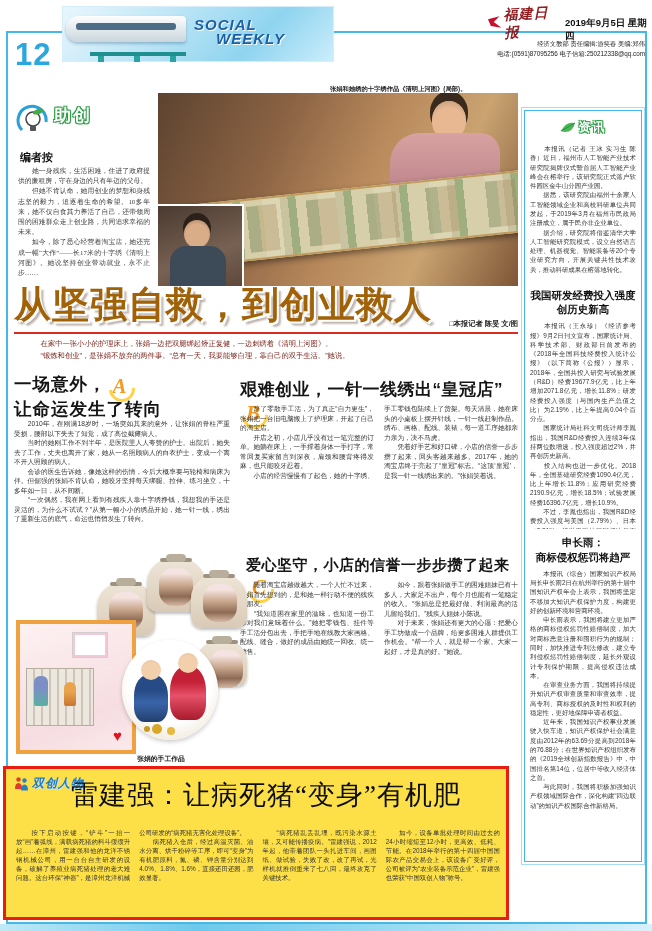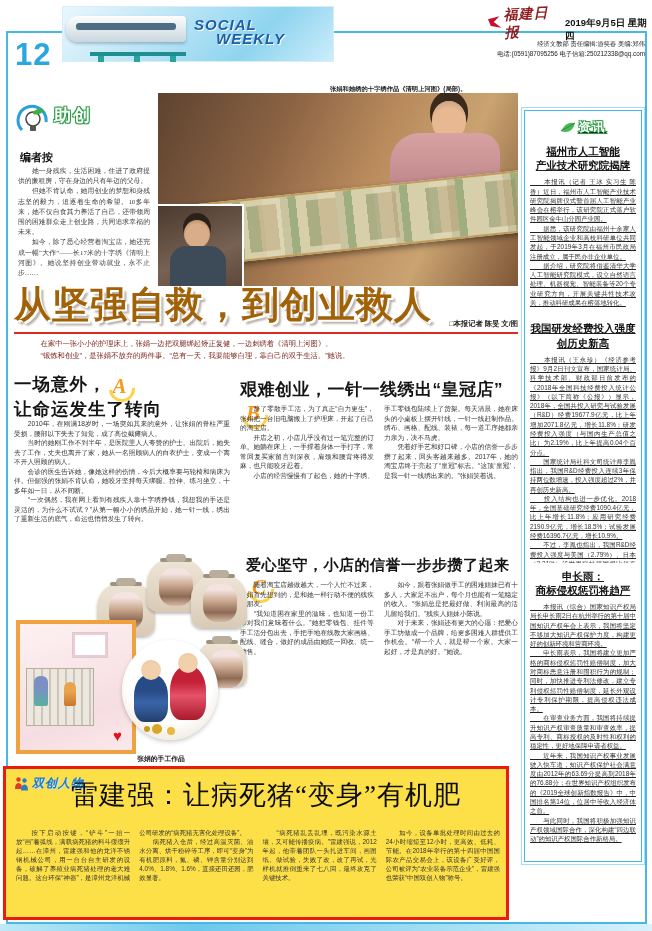--- a/index.html
+++ b/index.html
@@ -119,21 +119,21 @@
     background:radial-gradient(circle at 50% 60%,#f3d0ac 60%,#d9b28c);}
   .round-photo .doll-r{position:absolute;left:48px;top:26px;width:36px;height:54px;border-radius:45% 45% 30% 30%;
     background:linear-gradient(#c42136 30%,#e5526a 55%,#a91a2c);}
   .round-photo .doll-r::before{content:"";position:absolute;left:8px;top:-13px;width:20px;height:20px;border-radius:50%;
     background:radial-gradient(circle at 50% 60%,#f3d0ac 60%,#d9b28c);}
   .round-photo .gold{position:absolute;left:30px;bottom:6px;width:10px;height:10px;border-radius:50%;background:#d9a727;
     box-shadow:14px 2px 0 -1px #e7b93c,-10px 0 0 -2px #c79a22;}
   .handcraft-caption{left:86px;top:754px;width:150px;text-align:center;font-size:6.8px;font-weight:bold;color:#222;}
   
   .sidebar-box{left:524px;top:110px;width:118px;height:752px;border:1px solid #45b8e8;box-shadow:0 0 0 2px #fff,0 0 0 3px #a6ddf3;
-    padding:6px 5px;box-sizing:border-box;overflow:hidden;text-decoration:underline;}
+    padding:6px 5px;box-sizing:border-box;overflow:hidden;}
   .sb-tag{display:flex;align-items:center;justify-content:center;gap:3px;margin:2px 0 8px;}
   .sb-tag .t{font-size:12px;font-weight:bold;color:#fff;letter-spacing:2px;
     text-shadow:0 0 2px #2e9e46,1px 1px 0 #2e9e46,-1px -1px 0 #2e9e46,1px -1px 0 #2e9e46,-1px 1px 0 #2e9e46;}
   .sb-title{font-size:10.5px;font-weight:bold;color:#101010;text-align:center;line-height:1.35;margin:6px 0 5px;}
   .sb-body{font-size:6.4px;line-height:1.45;color:#333;}
   .sb-b1{height:138px;}
   .sb-b2{height:208px;}
   .sb-b3{height:252px;}
   
   .bottom-box{left:3px;top:766px;width:506px;height:154px;border:3px solid #ea1c0d;box-sizing:border-box;background:#fde047;}
@@ -266,24 +266,20 @@
 
   <div class="abs sidebar-box">
     <div class="sb-tag">
       <svg width="16" height="14" viewBox="0 0 16 14">
         <path d="M1 10 Q6 0 15 2 Q13 11 5 11 Q3 11 1 10 Z" fill="#49b857"></path>
         <path d="M1 10 Q8 6 15 2" fill="none" stroke="#2e8f3d" stroke-width="1"></path>
       </svg>
       <span class="t">资讯</span>
     </div>
 
-    <div class="sb-title">
-      <span>福州市人工智能</span><br>
-      <span>产业技术研究院揭牌</span>
-    </div>
     <div class="sb-body sb-b1 prewrap">　　本报讯（记者 王冰 实习生 陈香）近日，福州市人工智能产业技术研究院揭牌仪式暨首届人工智能产业峰会在榕举行，该研究院正式落户软件园区金牛山分园产业园。
 　　据悉，该研究院由福州十余家人工智能领域企业和高校科研单位共同发起，于2019年3月在福州市民政局注册成立，属于民办非企业单位。
 　　据介绍，研究院将借鉴清华大学人工智能研究院模式，设立自然语言处理、机器视觉、智能装备等20个专业研究方向，开展关键共性技术攻关，推动科研成果在榕落地转化。</div>
 
     <div class="sb-title">
       <span>我国研发经费投入强度</span><br>
       <span>创历史新高</span>
     </div>
     <div class="sb-body sb-b2 prewrap">　　本报讯（王永珍）《经济参考报》9月2日刊文宣布，国家统计局、科学技术部、财政部日前发布的《2018年全国科技经费投入统计公报》（以下简称《公报》）显示，2018年，全国共投入研究与试验发展（R&amp;D）经费19677.9亿元，比上年增加2071.8亿元，增长11.8%；研发经费投入强度（与国内生产总值之比）为2.19%，比上年提高0.04个百分点。
 　　国家统计局社科文司统计师李胤指出，我国R&amp;D经费投入连续3年保持两位数增速，投入强度超过2%，并再创历史新高。

